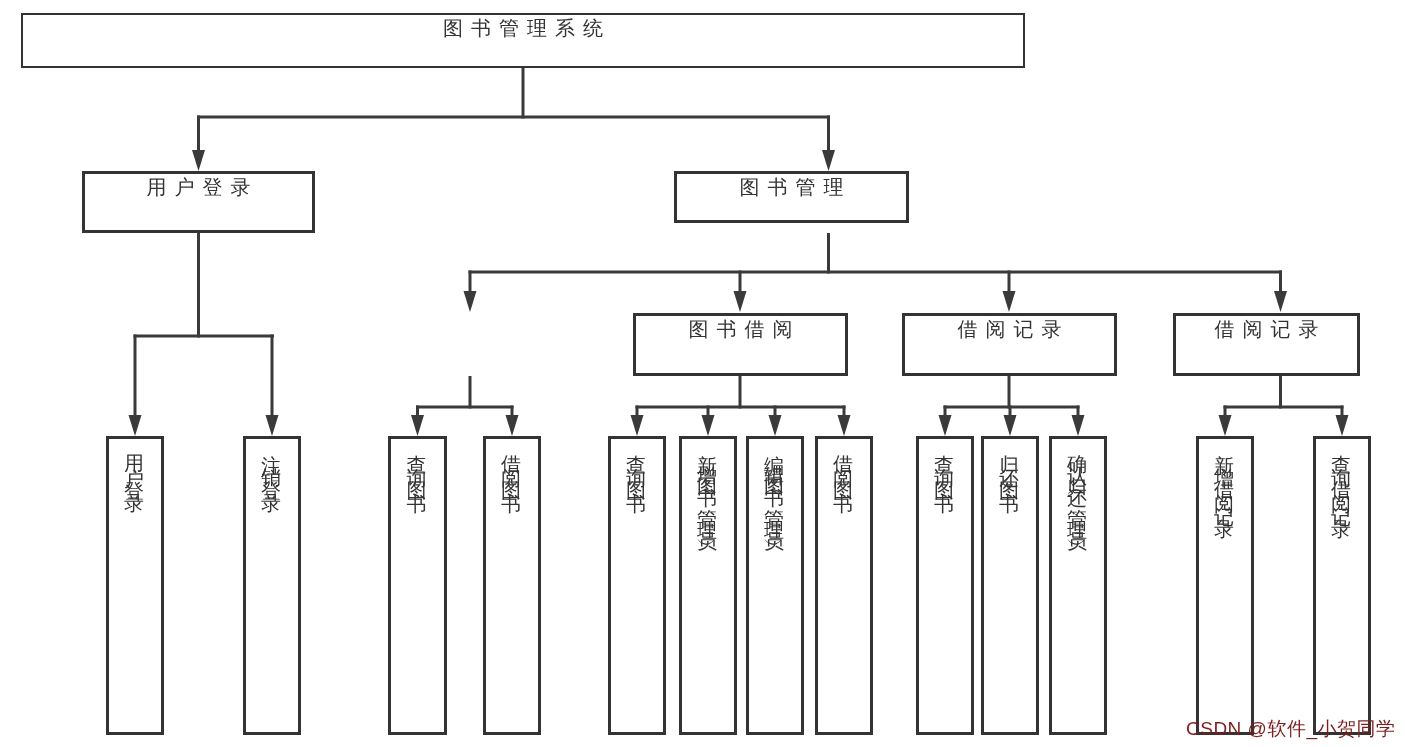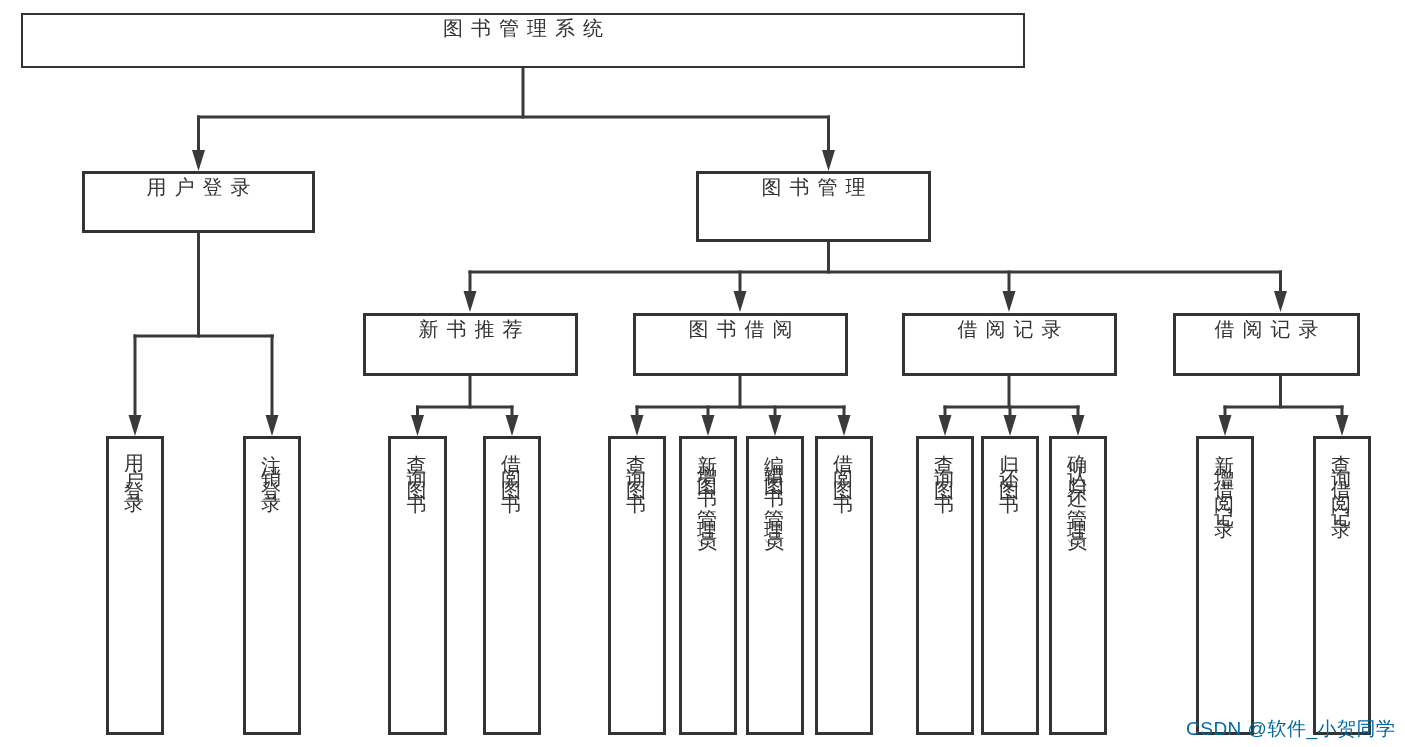--- a/index.html
+++ b/index.html
@@ -35,21 +35,21 @@
     letter-spacing: 13px;
     margin-bottom: -13px;
     white-space: nowrap;
   }
   .v-box.tight span { letter-spacing: 11px; margin-bottom: -11px; }
   .watermark {
     position: absolute;
     left: 1186px;
     top: 716px;
     font-size: 19px;
-    color: #0369a1;
+    color: #7f1d1d;
     letter-spacing: 0.5px;
     white-space: nowrap;
     z-index: 5;
   }
 </style>
 </head>
 <body>
 
 <div class="stage">
 
@@ -119,27 +119,24 @@
     </g>
   </svg>
 
   <div class="node root h-box" style="left:21px; top:13px; width:1004px; height:55px;">
     <span>图书管理系统</span>
   </div>
 
   <div class="node h-box" style="left:82px; top:171px; width:233px; height:62px;">
     <span>用户登录</span>
   </div>
-  <div class="node h-box" style="left:696px; top:171px; width:235px; height:71px;">
+  <div class="node h-box" style="left:674px; top:171px; width:235px; height:52px;">
     <span>图书管理</span>
   </div>
 
-  <div class="node h-box" style="left:363px; top:313px; width:215px; height:63px;">
-    <span>新书推荐</span>
-  </div>
   <div class="node h-box" style="left:633px; top:313px; width:215px; height:63px;">
     <span>图书借阅</span>
   </div>
   <div class="node h-box" style="left:902px; top:313px; width:215px; height:63px;">
     <span>借阅记录</span>
   </div>
   <div class="node h-box" style="left:1173px; top:313px; width:187px; height:63px;">
     <span>借阅记录</span>
   </div>
 

